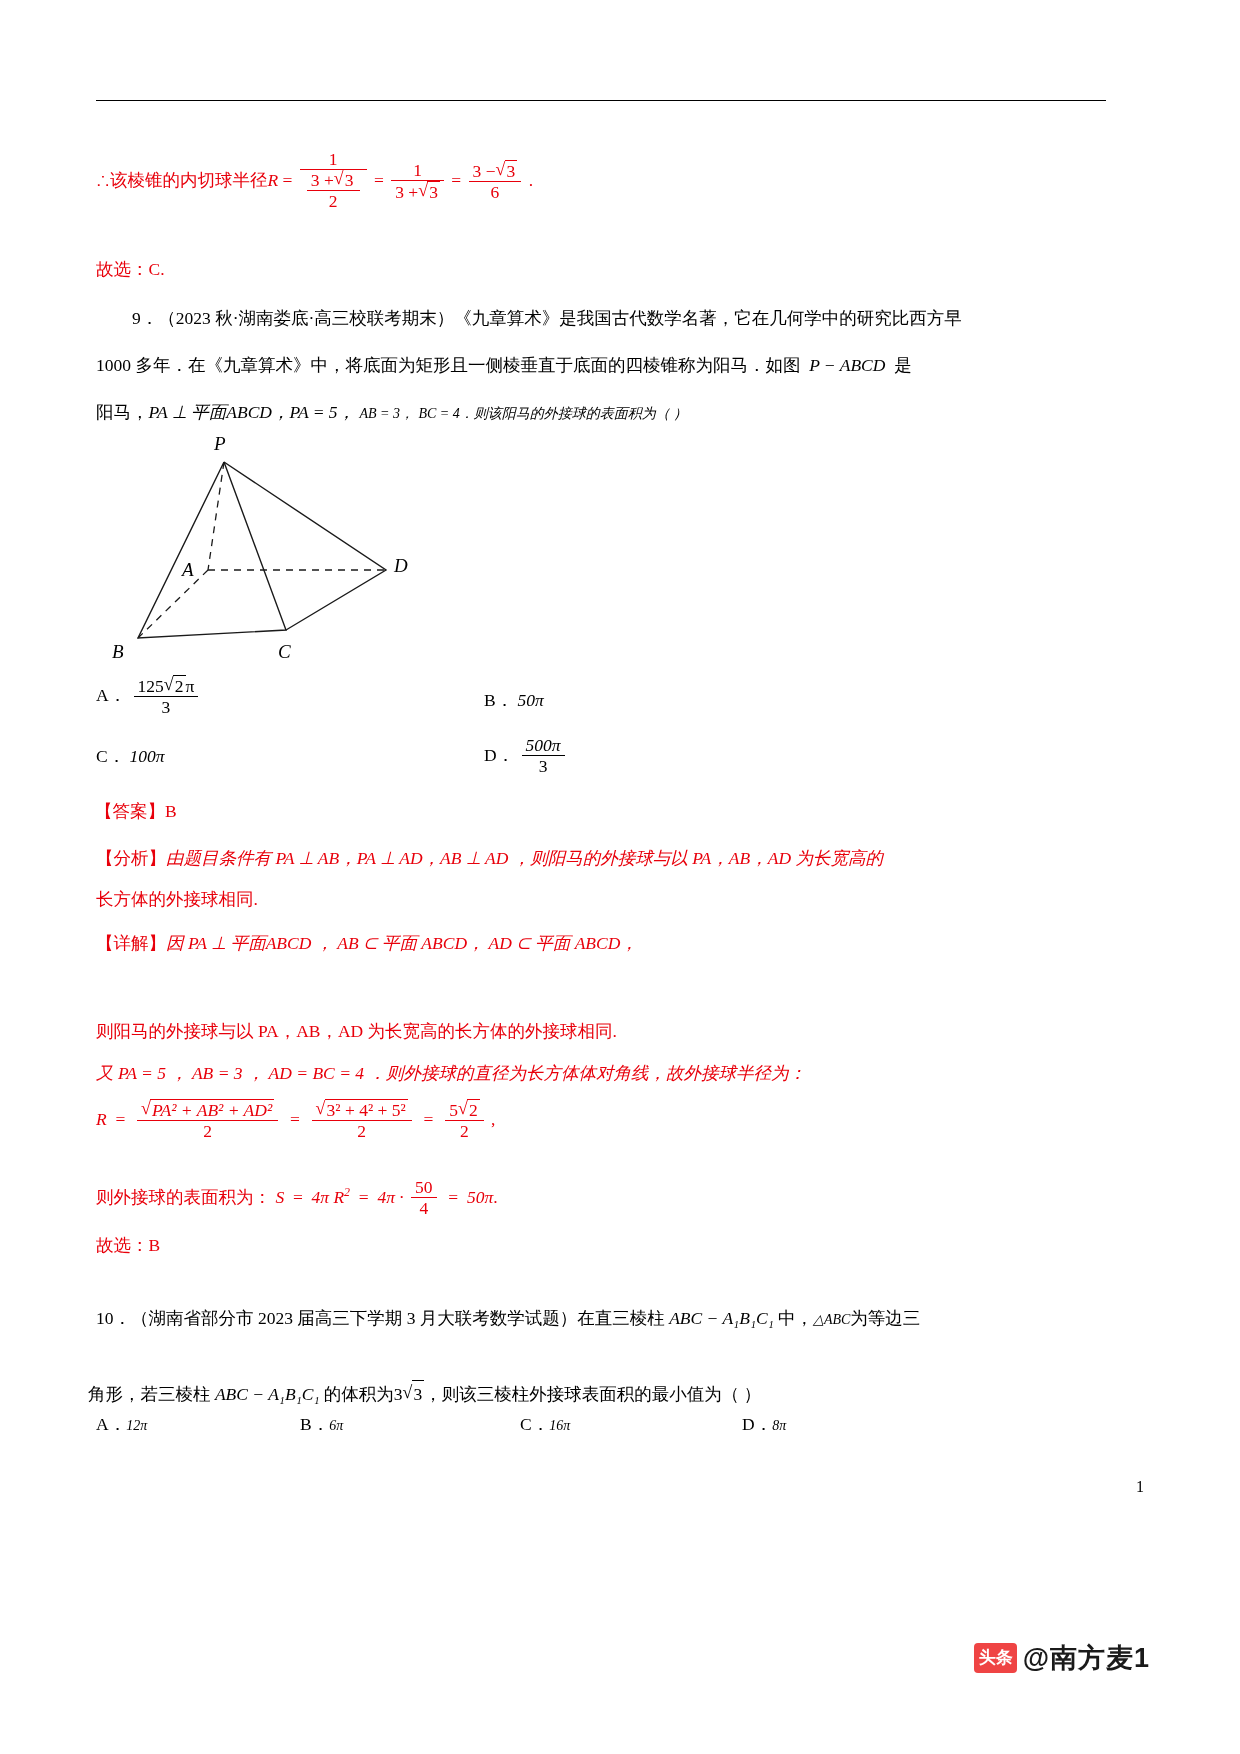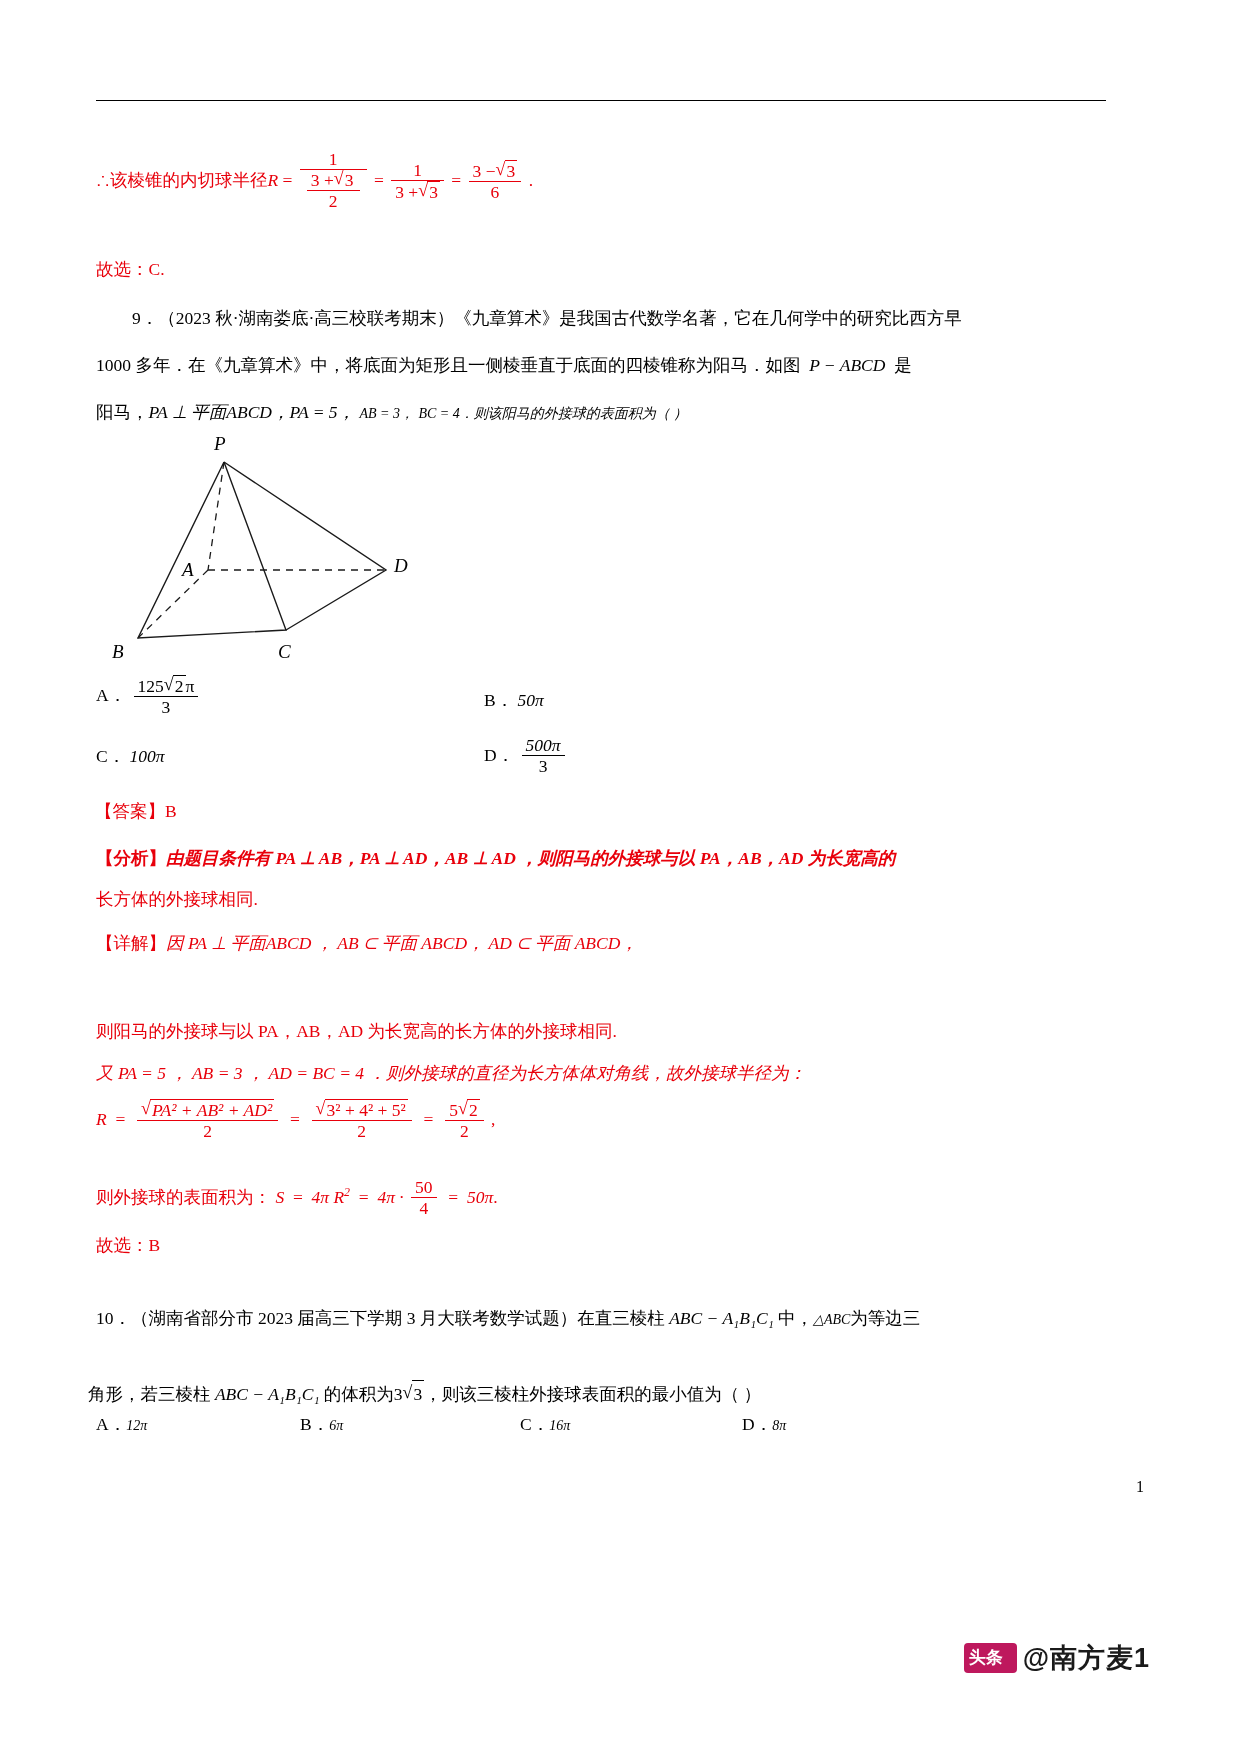--- a/index.html
+++ b/index.html
@@ -72,24 +72,24 @@
     position: absolute;
     right: 90px; top: 1640px;
     font-size: 27px;
     font-family: "Liberation Sans", sans-serif;
     color: #1a1a1a;
     font-weight: bold;
     letter-spacing: 1px;
   }
   .wm-box {
     display: inline-block;
-    background: #be185d;
+    background: #ef4444;
     color: #fff;
     font-size: 17px;
-    padding: 3px 14px 4px 5px;
+    padding: 3px 4px 4px 5px;
     border-radius: 4px;
     margin-right: 6px;
     position: relative;
     top: -4px;
     letter-spacing: 0;
   }
   .opt { position: absolute; font-size: 17.5px; }
 </style>
 </head>
 <body>
@@ -171,21 +171,21 @@
     <span>D．</span>
     <span class="frac">
       <span class="num mi">500π</span>
       <span class="den">3</span>
     </span>
   </div>
 
   <div class="line red" style="left:95px; top:798px;">
     <span>【答案】</span><span>B</span>
   </div>
-  <div class="line red" style="left:96px; top:845px;font-weight:bold;">
+  <div class="line red" style="left:96px; top:845px;">
     <span>【分析】</span><span class="mi">由题目条件有 PA ⊥ AB，PA ⊥ AD，AB ⊥ AD ，则阳马的外接球与以 PA，AB，AD 为长宽高的</span>
   </div>
   <div class="line red" style="left:96px; top:886px;">长方体的外接球相同.</div>
 
   <div class="line red" style="left:96px; top:930px;">
     <span>【详解】</span><span class="mi">因 PA ⊥ 平面ABCD ， AB ⊂ 平面 ABCD， AD ⊂ 平面 ABCD，</span>
   </div>
   <div class="line red" style="left:96px; top:1018px;text-align:center;">则阳马的外接球与以 PA，AB，AD 为长宽高的长方体的外接球相同.</div>
   <div class="line red" style="left:96px; top:1060px;">
     <span class="mi">又 PA = 5 ， AB = 3 ， AD = BC = 4 ．则外接球的直径为长方体体对角线，故外接球半径为：</span>

